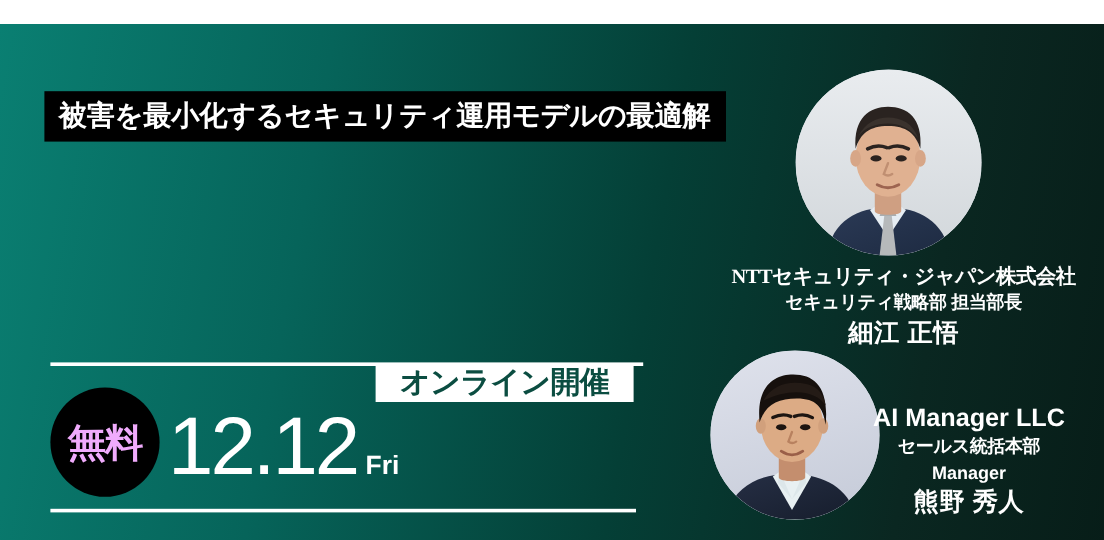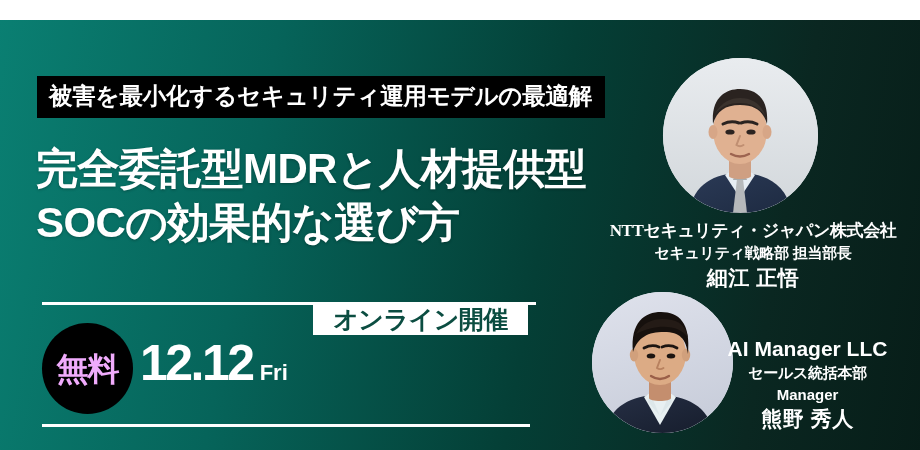--- a/index.html
+++ b/index.html
@@ -87,22 +87,22 @@
 
   .date-row {
     position: absolute;
     left: 140px;
     top: 318px;
     display: flex;
     align-items: baseline;
   }
   .date-num {
     color: #ffffff;
-    font-size: 50px;
-    font-weight: 700;
+    font-size: 68px;
+    font-weight: 400;
     letter-spacing: -2.5px;
     line-height: 1;
   }
   .date-dow {
     color: #ffffff;
     font-size: 22px;
     font-weight: 700;
     margin-left: 7px;
     line-height: 1;
   }
@@ -192,24 +192,20 @@
 </style>
 </head>
 <body>
 
 <div id="banner">
 
   <div class="kicker-band">
     <span class="kicker-text">被害を最小化するセキュリティ運用モデルの最適解</span>
   </div>
 
-  <div class="title-block">
-    <div class="title-line">完全委託型MDRと人材提供型</div>
-    <div class="title-line">SOCの効果的な選び方</div>
-  </div>
 
   <div class="rule rule-top"></div>
   <div class="rule rule-bottom"></div>
 
   <div class="free-badge">
     <span class="free-badge-text">無料</span>
   </div>
 
   <div class="date-row">
     <span class="date-num">12.12</span>

